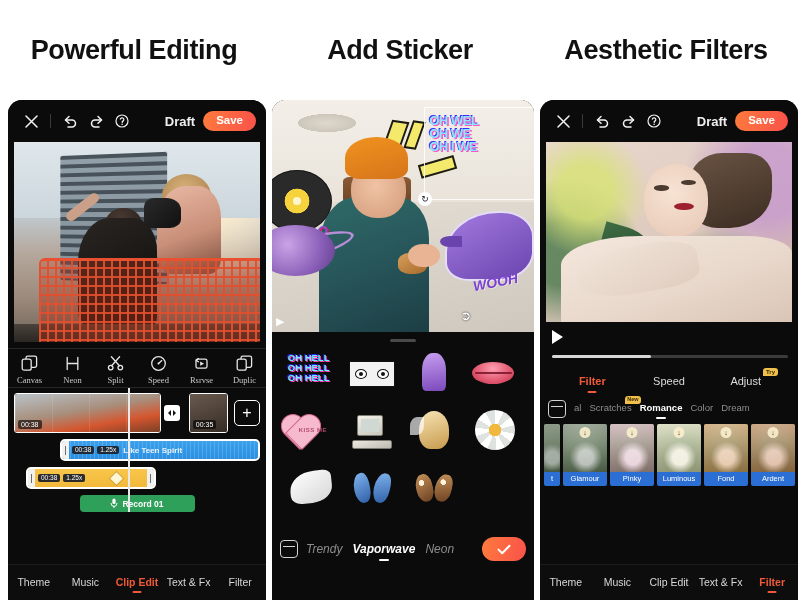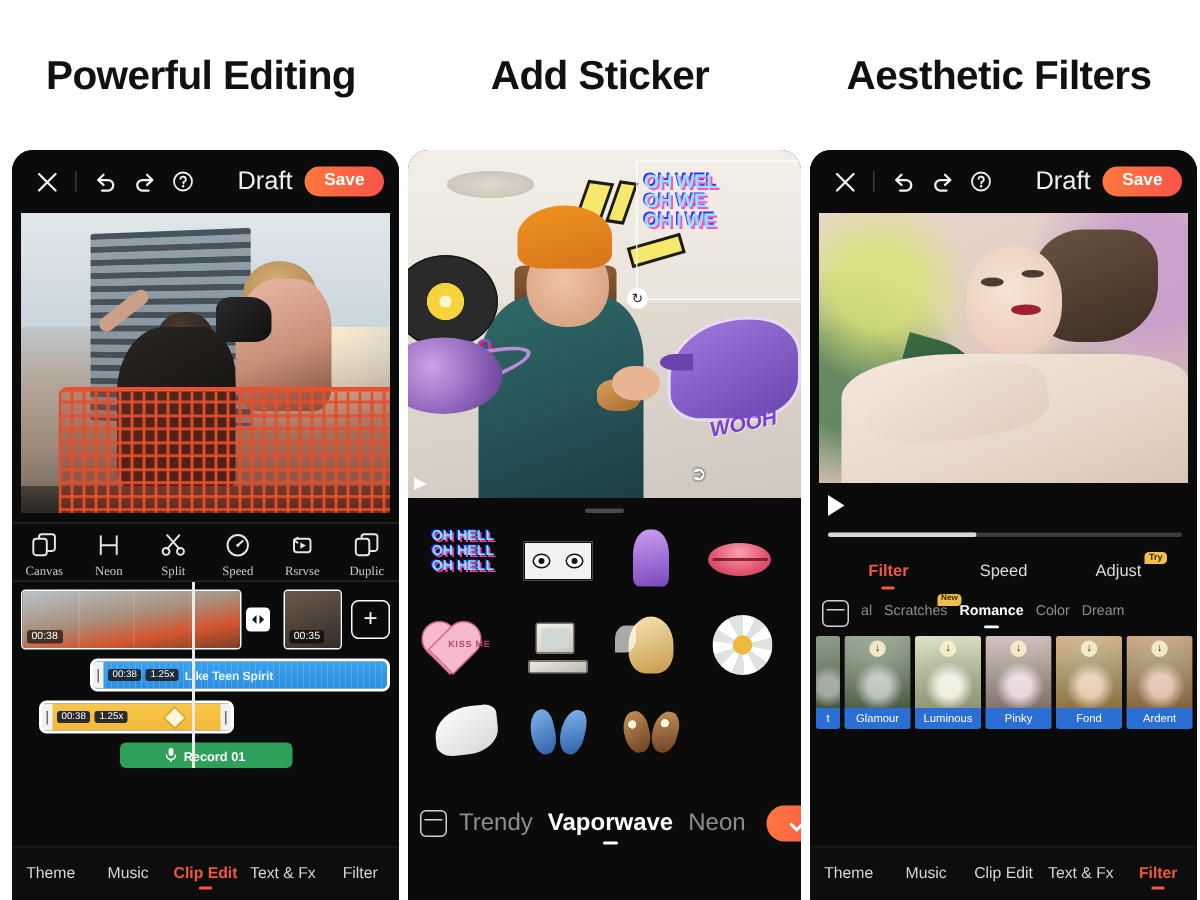--- a/index.html
+++ b/index.html
@@ -38,21 +38,21 @@
     height:42px; display:flex; align-items:center; gap:0px;
     padding:0 10px; background:#0b0b0b; position:relative;
   }
   .tb-icon {
     width:26px; height:26px; display:flex; align-items:center; justify-content:center;
     color:#f2f2f2; font-size:17px; flex:0 0 auto;
   }
   .tb-icon svg { display:block; }
   .tb-sep { width:1px; height:14px; background:#3a3a3a; margin:0 6px; }
   .tb-spacer { flex:1; }
-  .tb-draft { color:#efefef; font-size:17px; font-weight:normal; margin-right:8px; }
+  .tb-draft { color:#efefef; font-size:13px; font-weight:bold; margin-right:8px; }
   .tb-save {
     background:linear-gradient(100deg,#ff7a3d,#f9524a);
     color:#fff; font-size:11.5px; font-weight:bold;
     border-radius:11px; padding:4px 13px; line-height:1;
   }
 
   
   .preview { position:relative; overflow:hidden; background:#000; }
   .pv1 { height:200px; margin:0 6px; }
   .pv2 { height:232px; margin:0 0; }
@@ -356,21 +356,21 @@
   .st-bfly-brown::after { right:0; transform:rotate(14deg); }
 
   .sticker-tabs {
     position:absolute; left:0; right:0; bottom:36px; height:30px;
     display:flex; align-items:center; padding:0 8px; gap:6px;
   }
   .store-icon { width:18px; height:18px; border:1.4px solid #d3d3d3; border-radius:4px;
     flex:0 0 auto; position:relative; }
   .store-icon::after { content:""; position:absolute; left:2px; top:5px; right:2px; height:1.3px;
     background:#d3d3d3; }
-  .st-tab { font-size:16px; color:#8d8d8d; position:relative; padding:4px 2px; white-space:nowrap; }
+  .st-tab { font-size:12px; color:#8d8d8d; position:relative; padding:4px 2px; white-space:nowrap;font-style:italic; }
   .st-tab.active { color:#fff; font-weight:bold; }
   .st-tab.active::after { content:""; position:absolute; left:50%; transform:translateX(-50%);
     bottom:-1px; width:10px; height:2px; background:#fff; border-radius:1px; }
   .st-spacer { flex:1; }
   .confirm-btn {
     width:44px; height:24px; border-radius:13px; flex:0 0 auto;
     background:linear-gradient(100deg,#ff7a3d,#f9524a);
     display:flex; align-items:center; justify-content:center; color:#fff; font-size:13px;
   }
 
@@ -804,31 +804,31 @@
           </div>
           <div class="fthumb">
             <div class="fthumb-img">
               <div class="fi-couple tint-g"></div>
               <div class="fthumb-dl">↓</div>
             </div>
             <div class="fthumb-name">Glamour</div>
           </div>
           <div class="fthumb">
             <div class="fthumb-img">
+              <div class="fi-couple tint-p"></div>
+              <div class="fthumb-dl">↓</div>
+            </div>
+            <div class="fthumb-name">Pinky</div>
+          </div>
+          <div class="fthumb">
+            <div class="fthumb-img">
               <div class="fi-couple tint-l"></div>
               <div class="fthumb-dl">↓</div>
             </div>
             <div class="fthumb-name">Luminous</div>
-          </div>
-          <div class="fthumb">
-            <div class="fthumb-img">
-              <div class="fi-couple tint-p"></div>
-              <div class="fthumb-dl">↓</div>
-            </div>
-            <div class="fthumb-name">Pinky</div>
           </div>
           <div class="fthumb">
             <div class="fthumb-img">
               <div class="fi-couple tint-f"></div>
               <div class="fthumb-dl">↓</div>
             </div>
             <div class="fthumb-name">Fond</div>
           </div>
           <div class="fthumb">
             <div class="fthumb-img">

